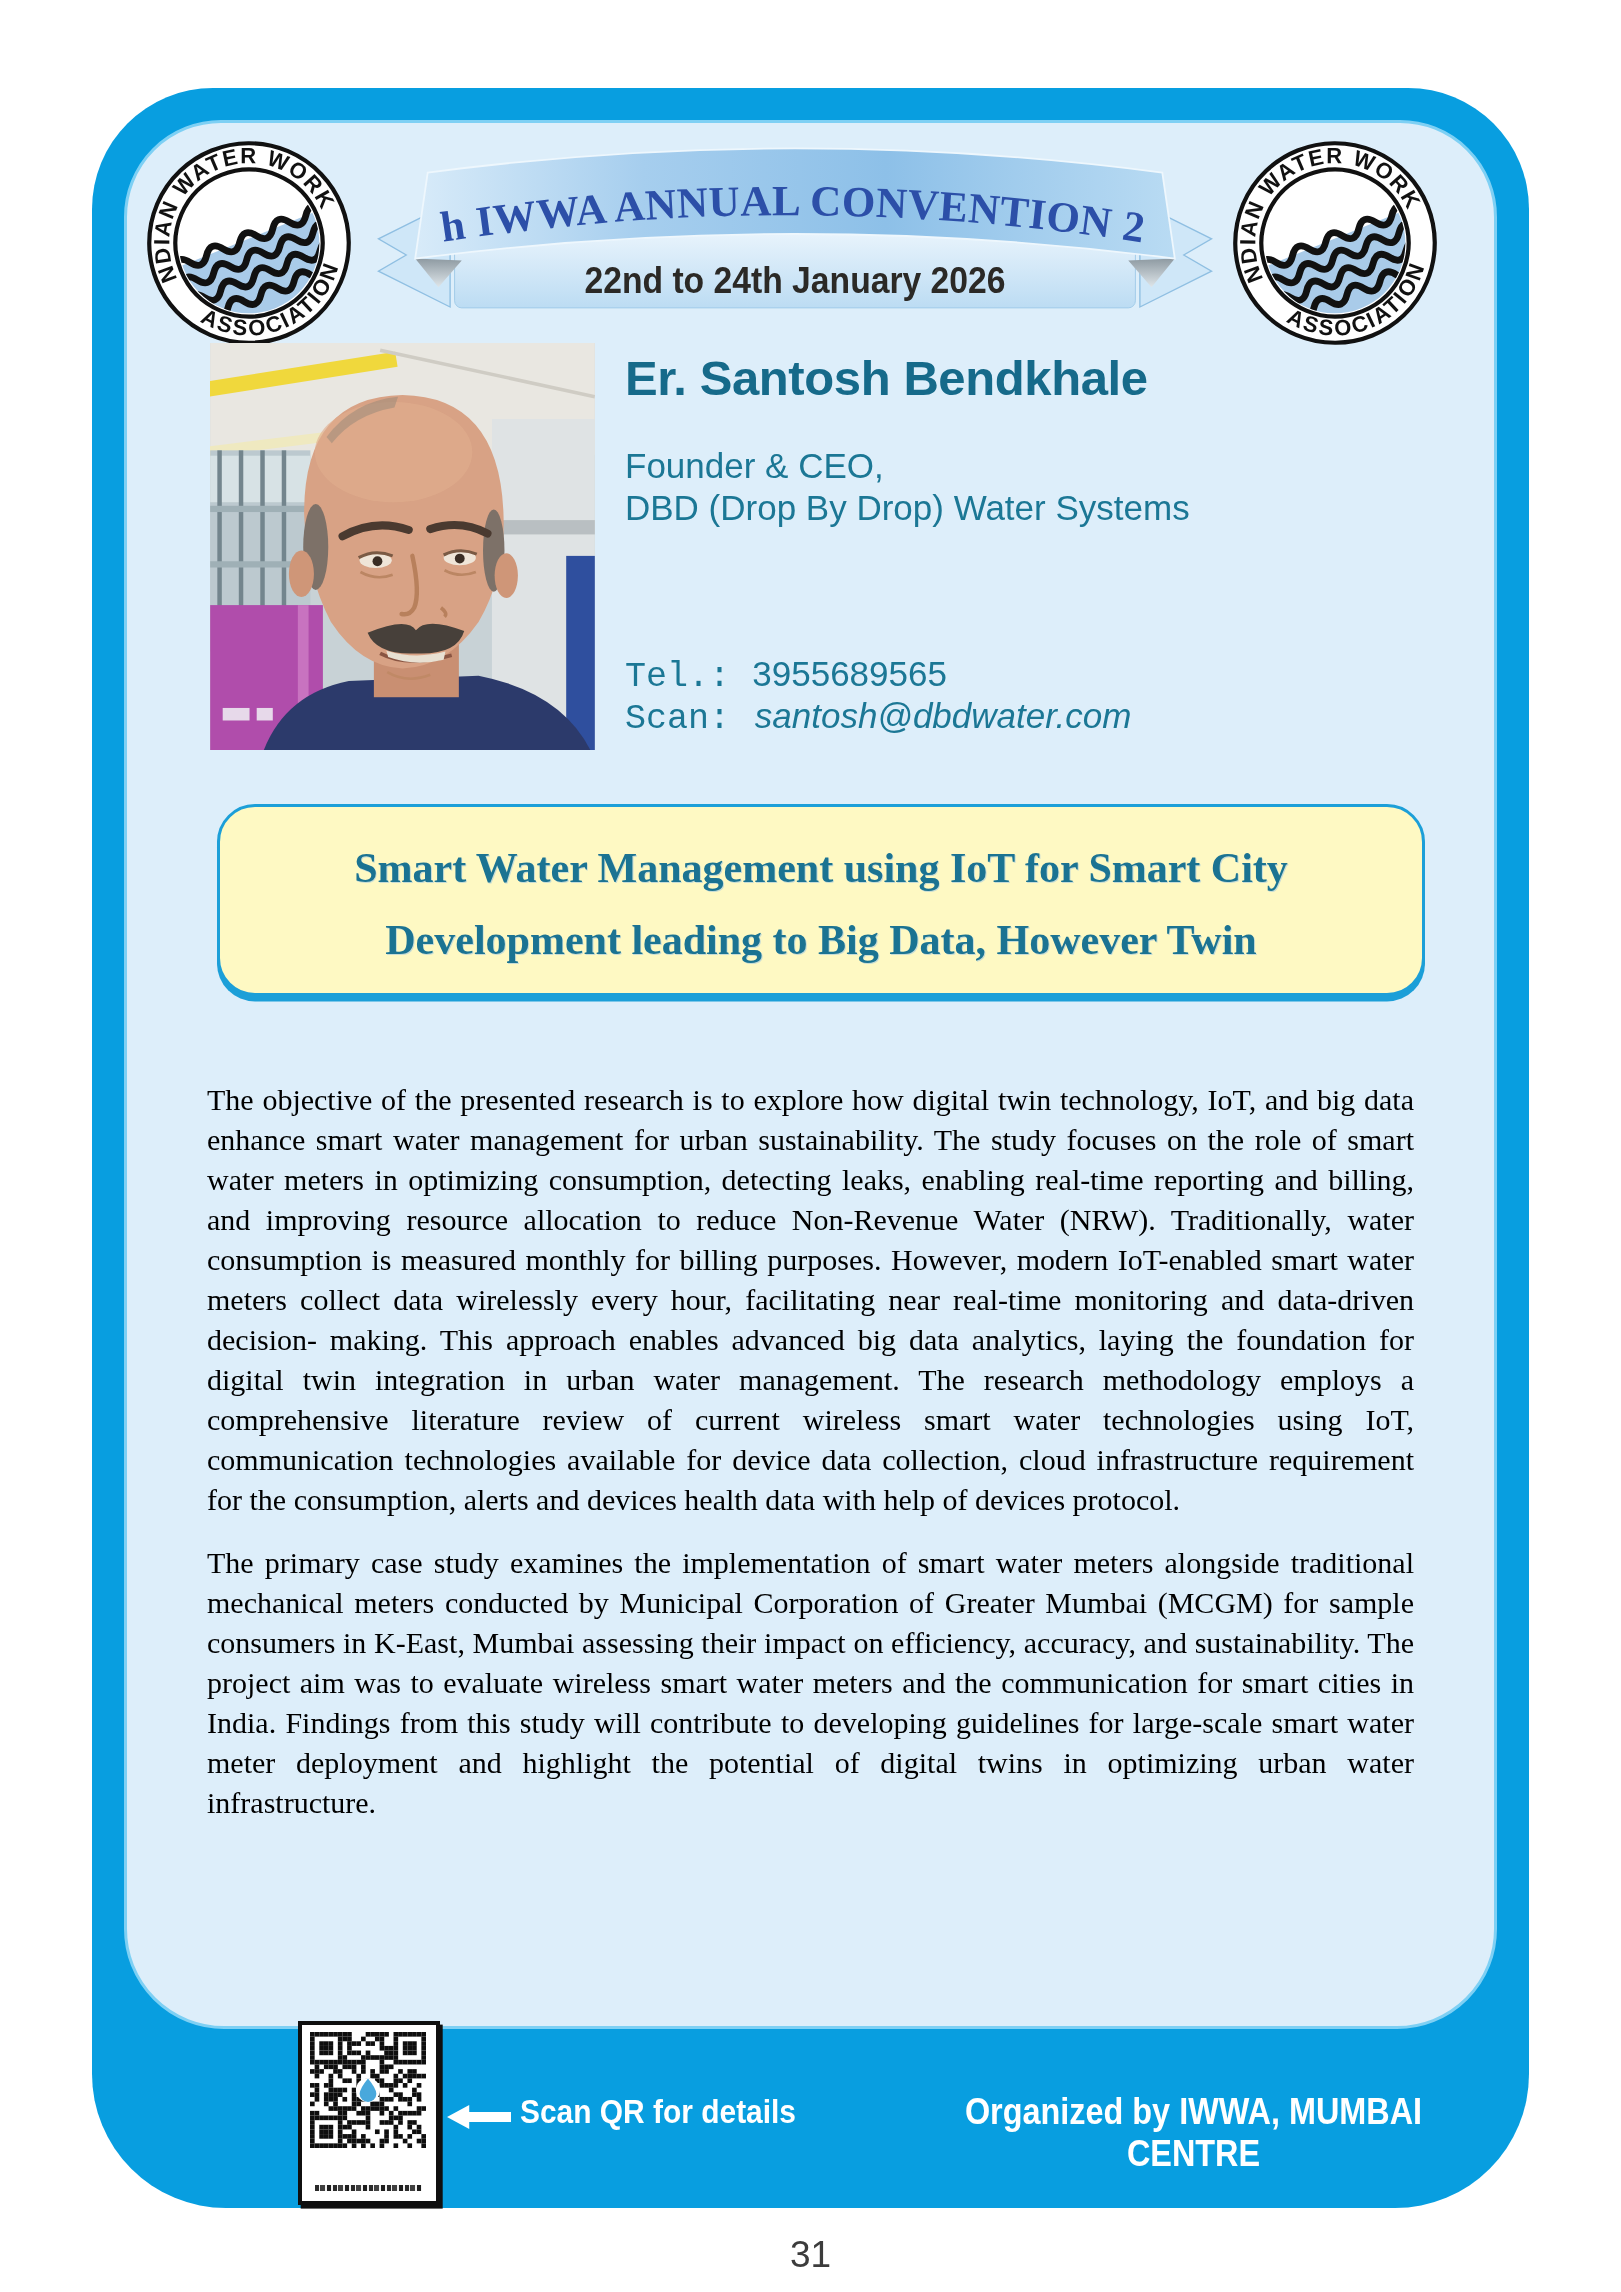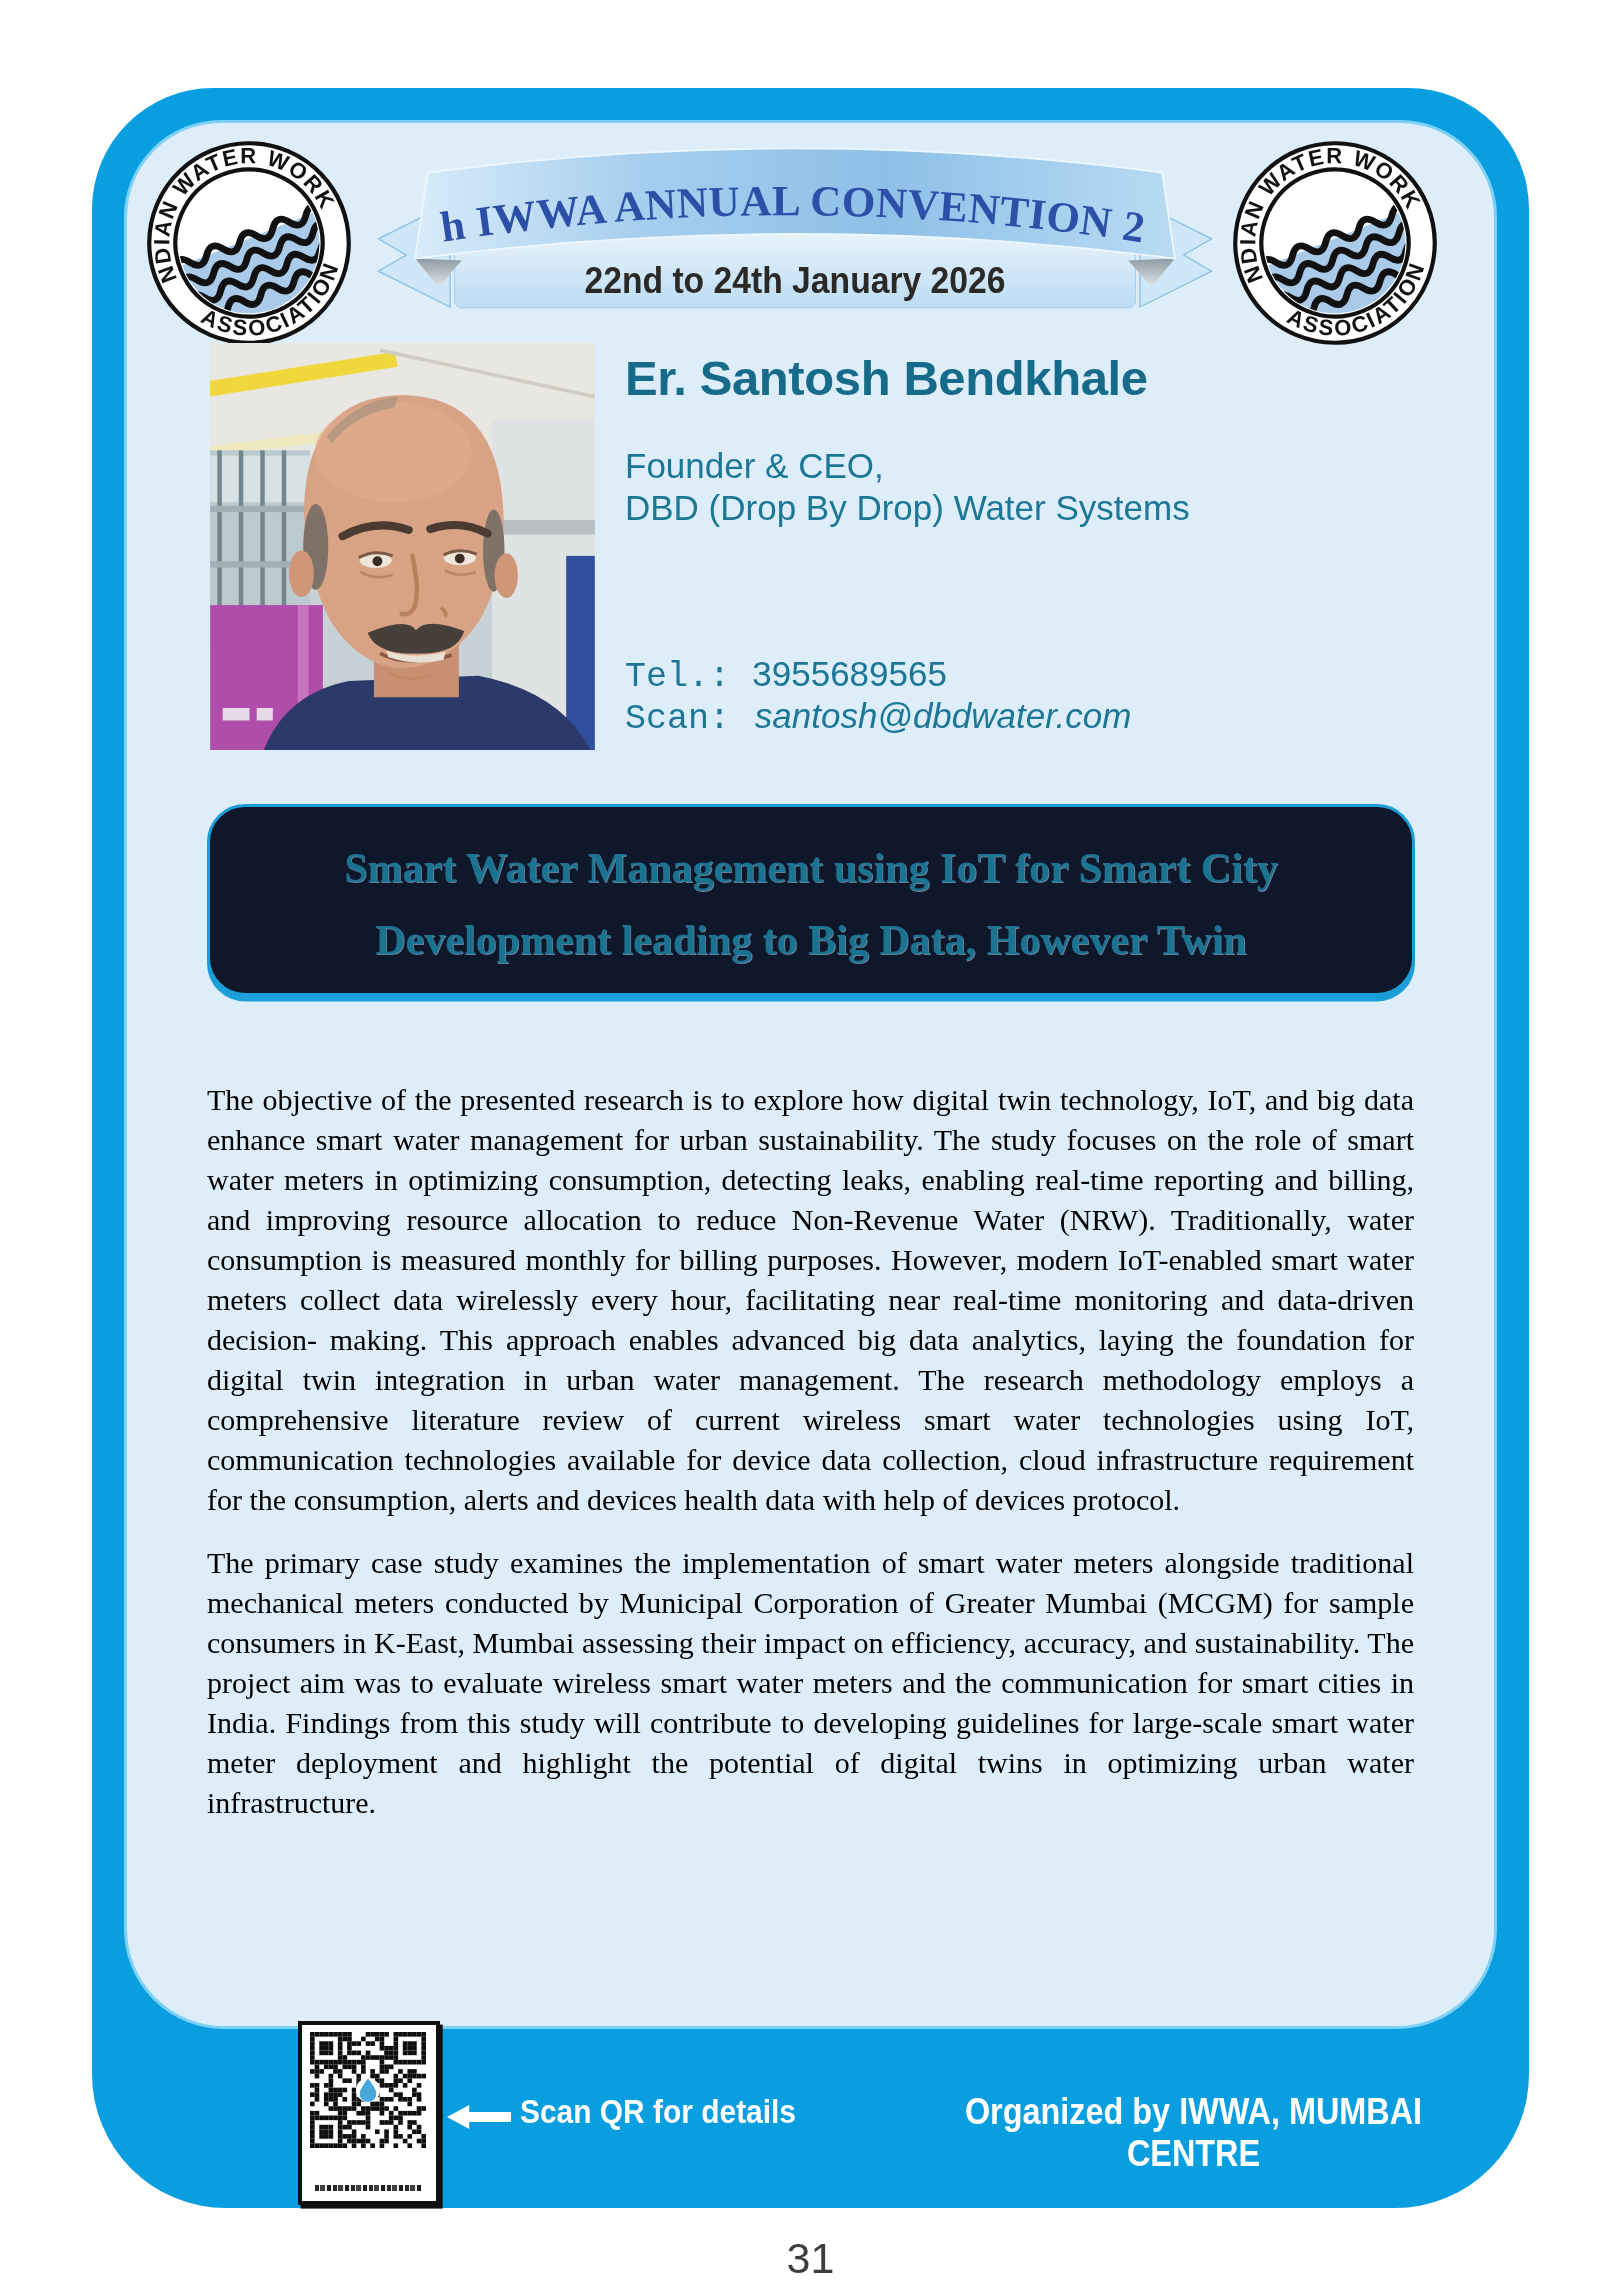--- a/index.html
+++ b/index.html
@@ -31,21 +31,21 @@
   .speaker-name{left:533px;top:262px;font-size:49px;font-weight:bold;color:#166a8a;letter-spacing:-0.4px;}
   .speaker-role{left:533px;font-size:35px;color:#1b7795;}
   .role1{top:358px;} .role2{top:400px;}
   .contact{left:533px;font-size:35px;color:#1b7795;}
   .tel{top:566px;} .email{top:608px;}
   .contact .lbl{display:inline-block;font-family:Liberation Mono, monospace;}
   .contact .val{display:inline-block;margin-left:12.5px;}
 
   
   .titlebox{
-    left:115px;top:716px;width:1202px;height:186px;background:#0f172a;
+    left:125px;top:716px;width:1202px;height:186px;background:#fef9c3;
     border:3.6px solid #1c9fd8;border-radius:38px;
     box-shadow:0 5.4px 0 #1c9fd8;
     text-align:center;
   }
   .titlebox .tline{
     font-family:"Liberation Serif",serif;font-weight:bold;
     font-size:42px;color:#1b7392;line-height:72px;
     text-shadow:0.9px 0.9px 0 rgba(160,200,225,0.6);
   }
   .titlebox .tline1{margin-top:25px;}
@@ -74,21 +74,21 @@
     left:428px;top:2004px;font-size:34px;font-weight:bold;color:#ffffff;
     transform:scaleX(0.88);transform-origin:left center;letter-spacing:0px;
   }
   .organized{
     left:833px;top:2003px;width:537px;text-align:center;
     font-size:36px;font-weight:bold;color:#ffffff;
     transform:scaleX(0.9);transform-origin:center;
   }
   .page-number{
     left:0;top:2234px;width:1621px;text-align:center;
-    font-size:43px;color:#3c3c3c;
+    font-size:37px;color:#3c3c3c;
   }
 </style>
 </head>
 <body>
 
 <div class="card">
   <div class="card-inner"></div>
 
   <svg class="abs logo logo-left" viewBox="0 0 200 200">
     <defs>

